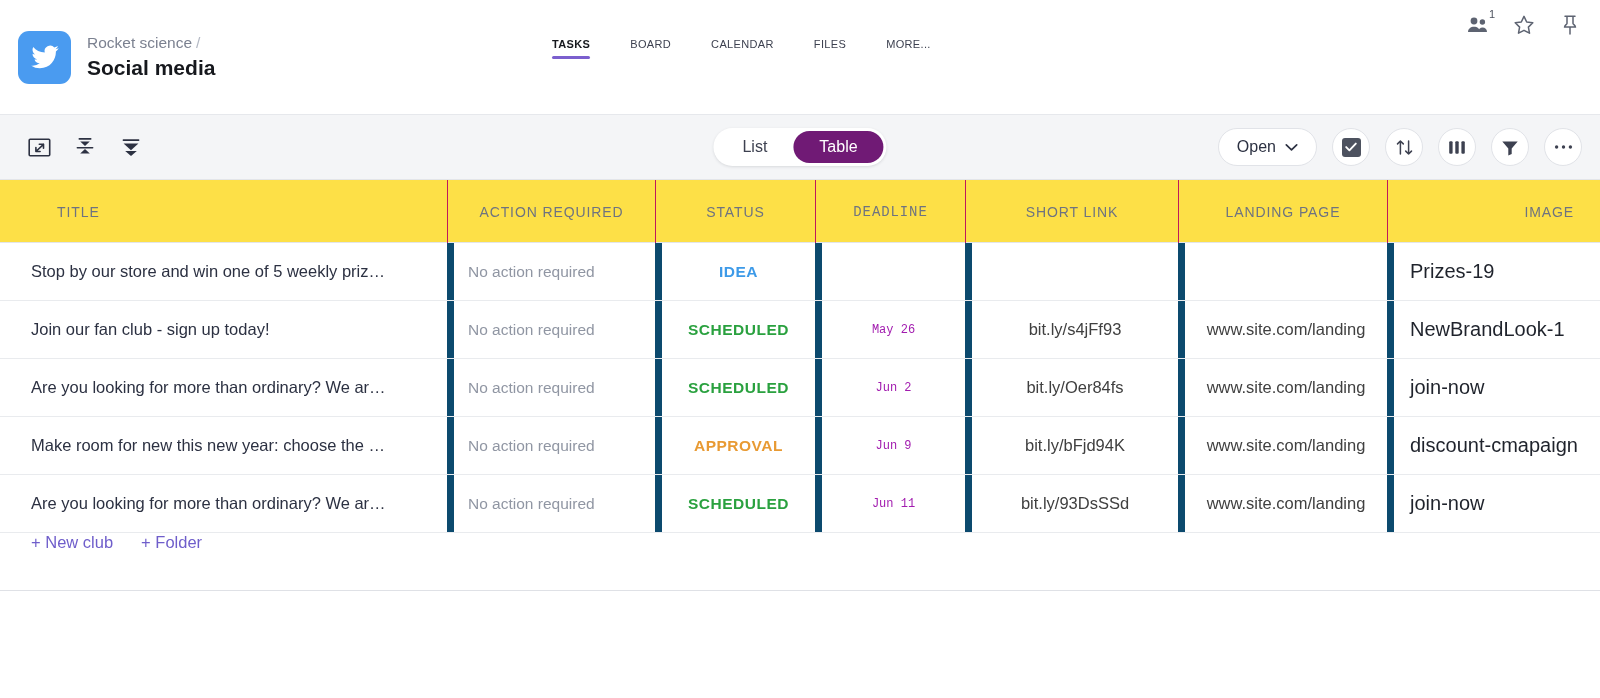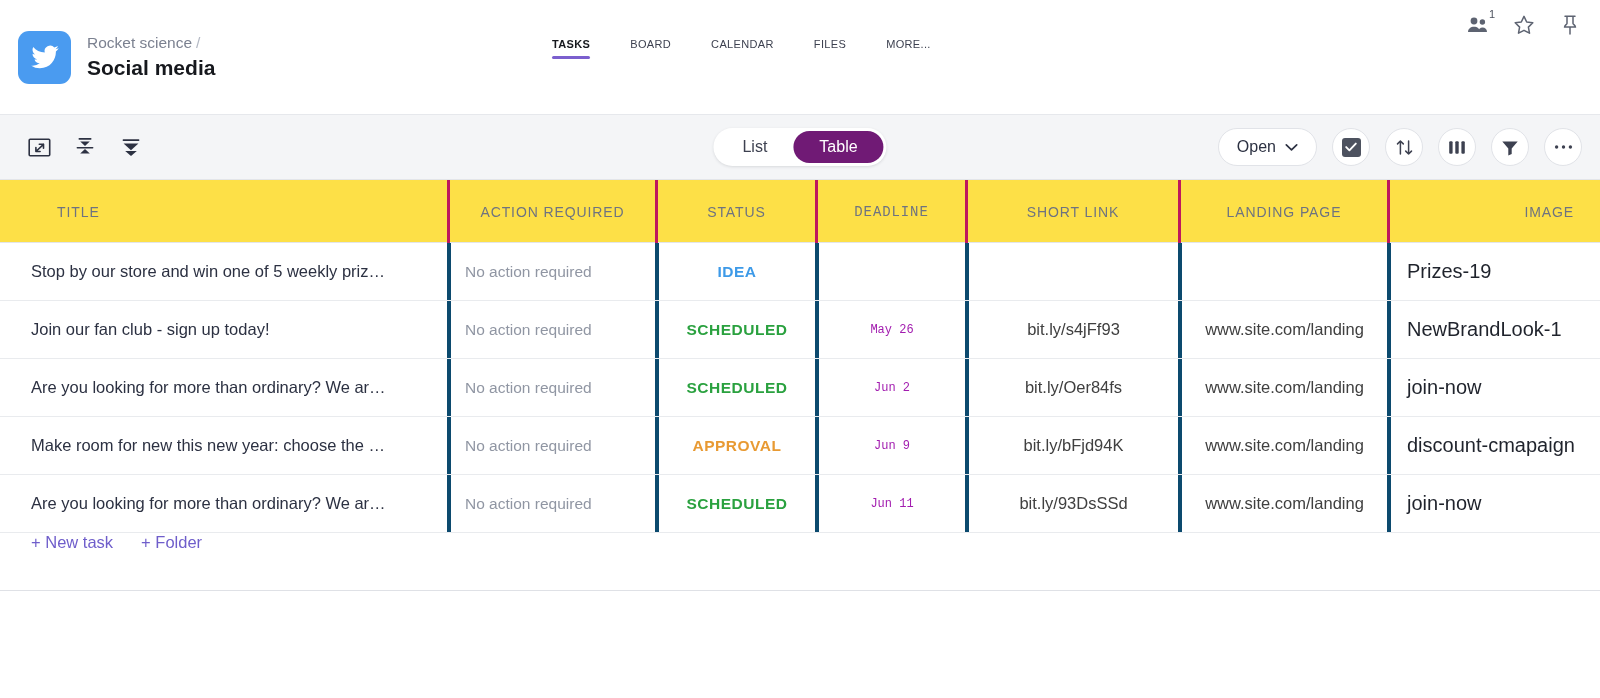--- a/index.html
+++ b/index.html
@@ -125,33 +125,33 @@
   .table { width: 1600px; }
   .trow { display: flex; width: 1600px; }
   .thead {
     background: #fde047;
     border-bottom: 1px solid #e3e5e9;
     height: 63px;
   }
   .thead .cell {
     display: flex; align-items: center;
     font-size: 14px; color: #6e7380; letter-spacing: .9px;
-    border-left: 3px solid #be185d;
+    border-left: 1px solid #be185d;
     height: 63px;
   }
   .thead .cell:first-child { border-left: none; }
 
   .tbody-row {
     height: 58px; background: #ffffff;
     border-bottom: 1px solid #e9ebee;
   }
   .tbody-row .cell {
     display: flex; align-items: center;
     height: 57px;
-    border-left: 4px solid #0c4a6e;
+    border-left: 7px solid #0c4a6e;
     font-size: 16.5px; color: #2c3142;
     overflow: hidden; white-space: nowrap;
   }
   .tbody-row .cell:first-child { border-left: none; }
 
   
   .c-title   { width: 447px; padding-left: 31px; }
   .c-action  { width: 208px; padding-left: 0; justify-content: flex-start; }
   .c-status  { width: 160px; justify-content: center; }
   .c-dead    { width: 150px; justify-content: center; font-family: Liberation Mono, monospace; }
@@ -423,21 +423,21 @@
         <span class="link">www.site.com/landing</span>
       </div>
     <div class="cell c-image">
         <span class="imgname">join-now</span>
       </div>
   </div>
 
   <div class="trow addrow">
     <div class="cell c-title">
       <div class="add-links">
-        <span class="add-link">+ New task</span>
+        <span class="add-link">+ New club</span>
         <span class="add-link">+ Folder</span>
       </div>
     </div>
     <div class="cell c-action"></div>
     <div class="cell c-status"></div>
     <div class="cell c-dead"></div>
     <div class="cell c-link"></div>
     <div class="cell c-landing"></div>
     <div class="cell c-image"></div>
   </div>

